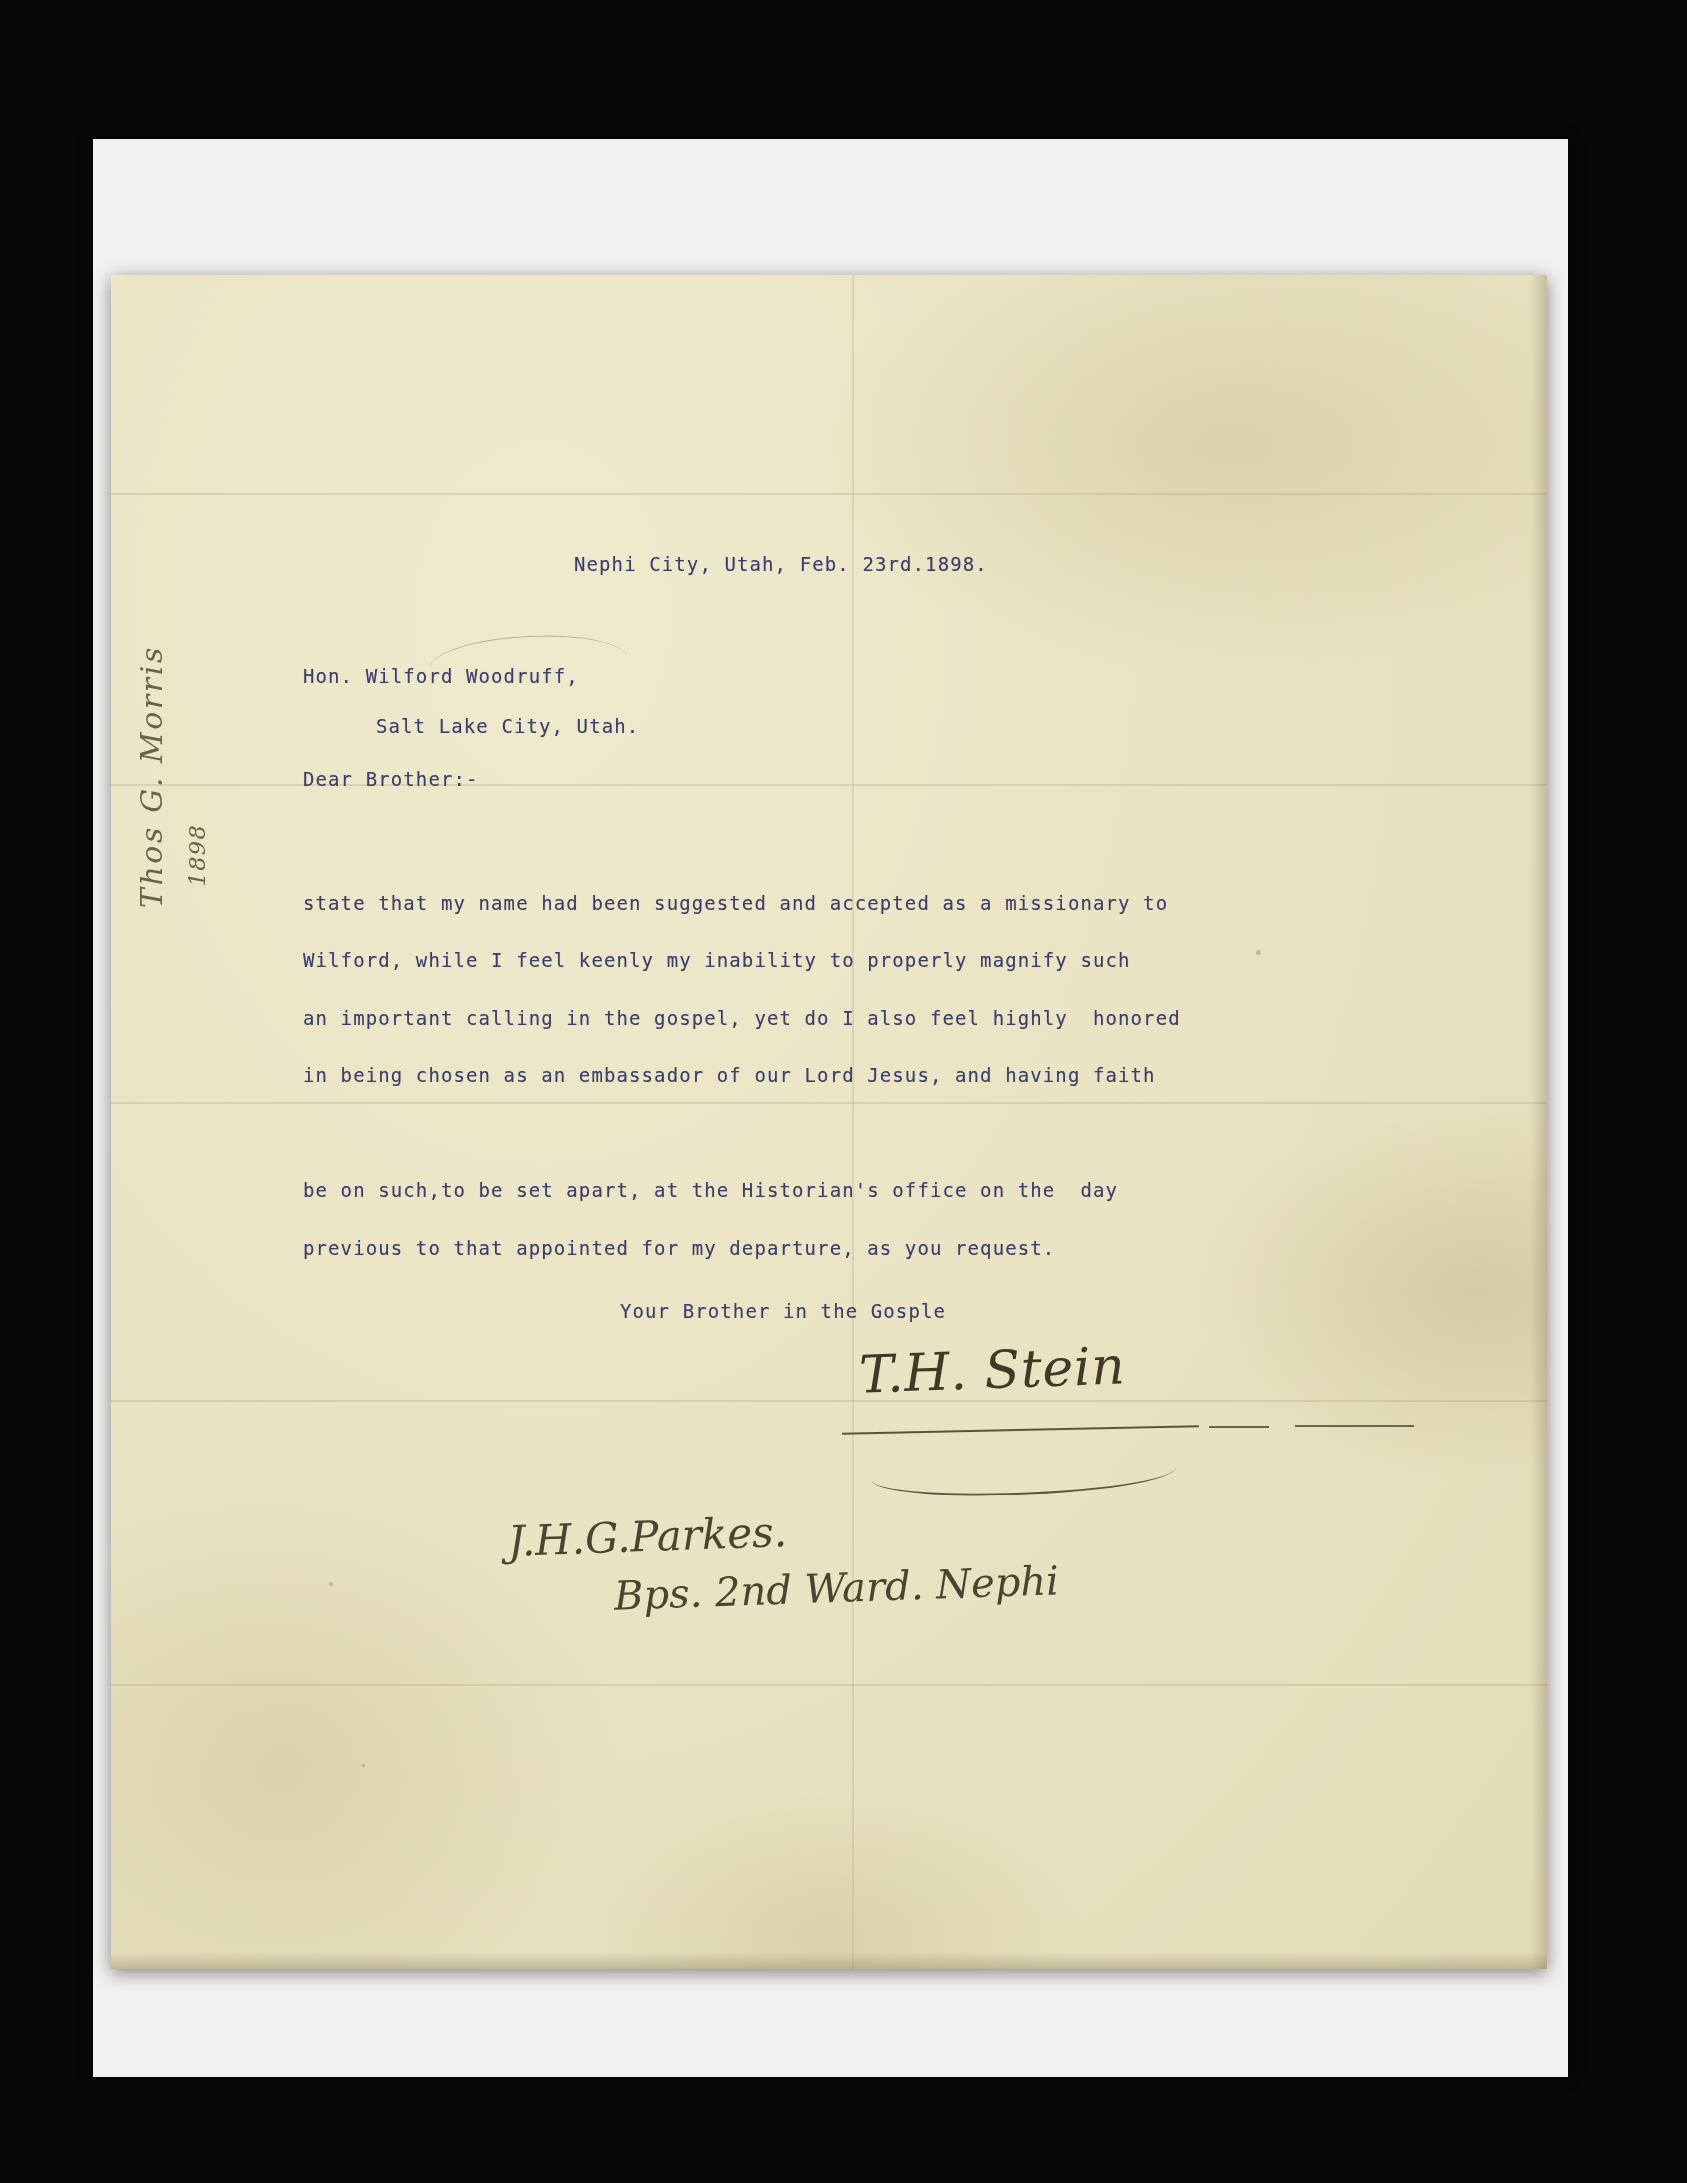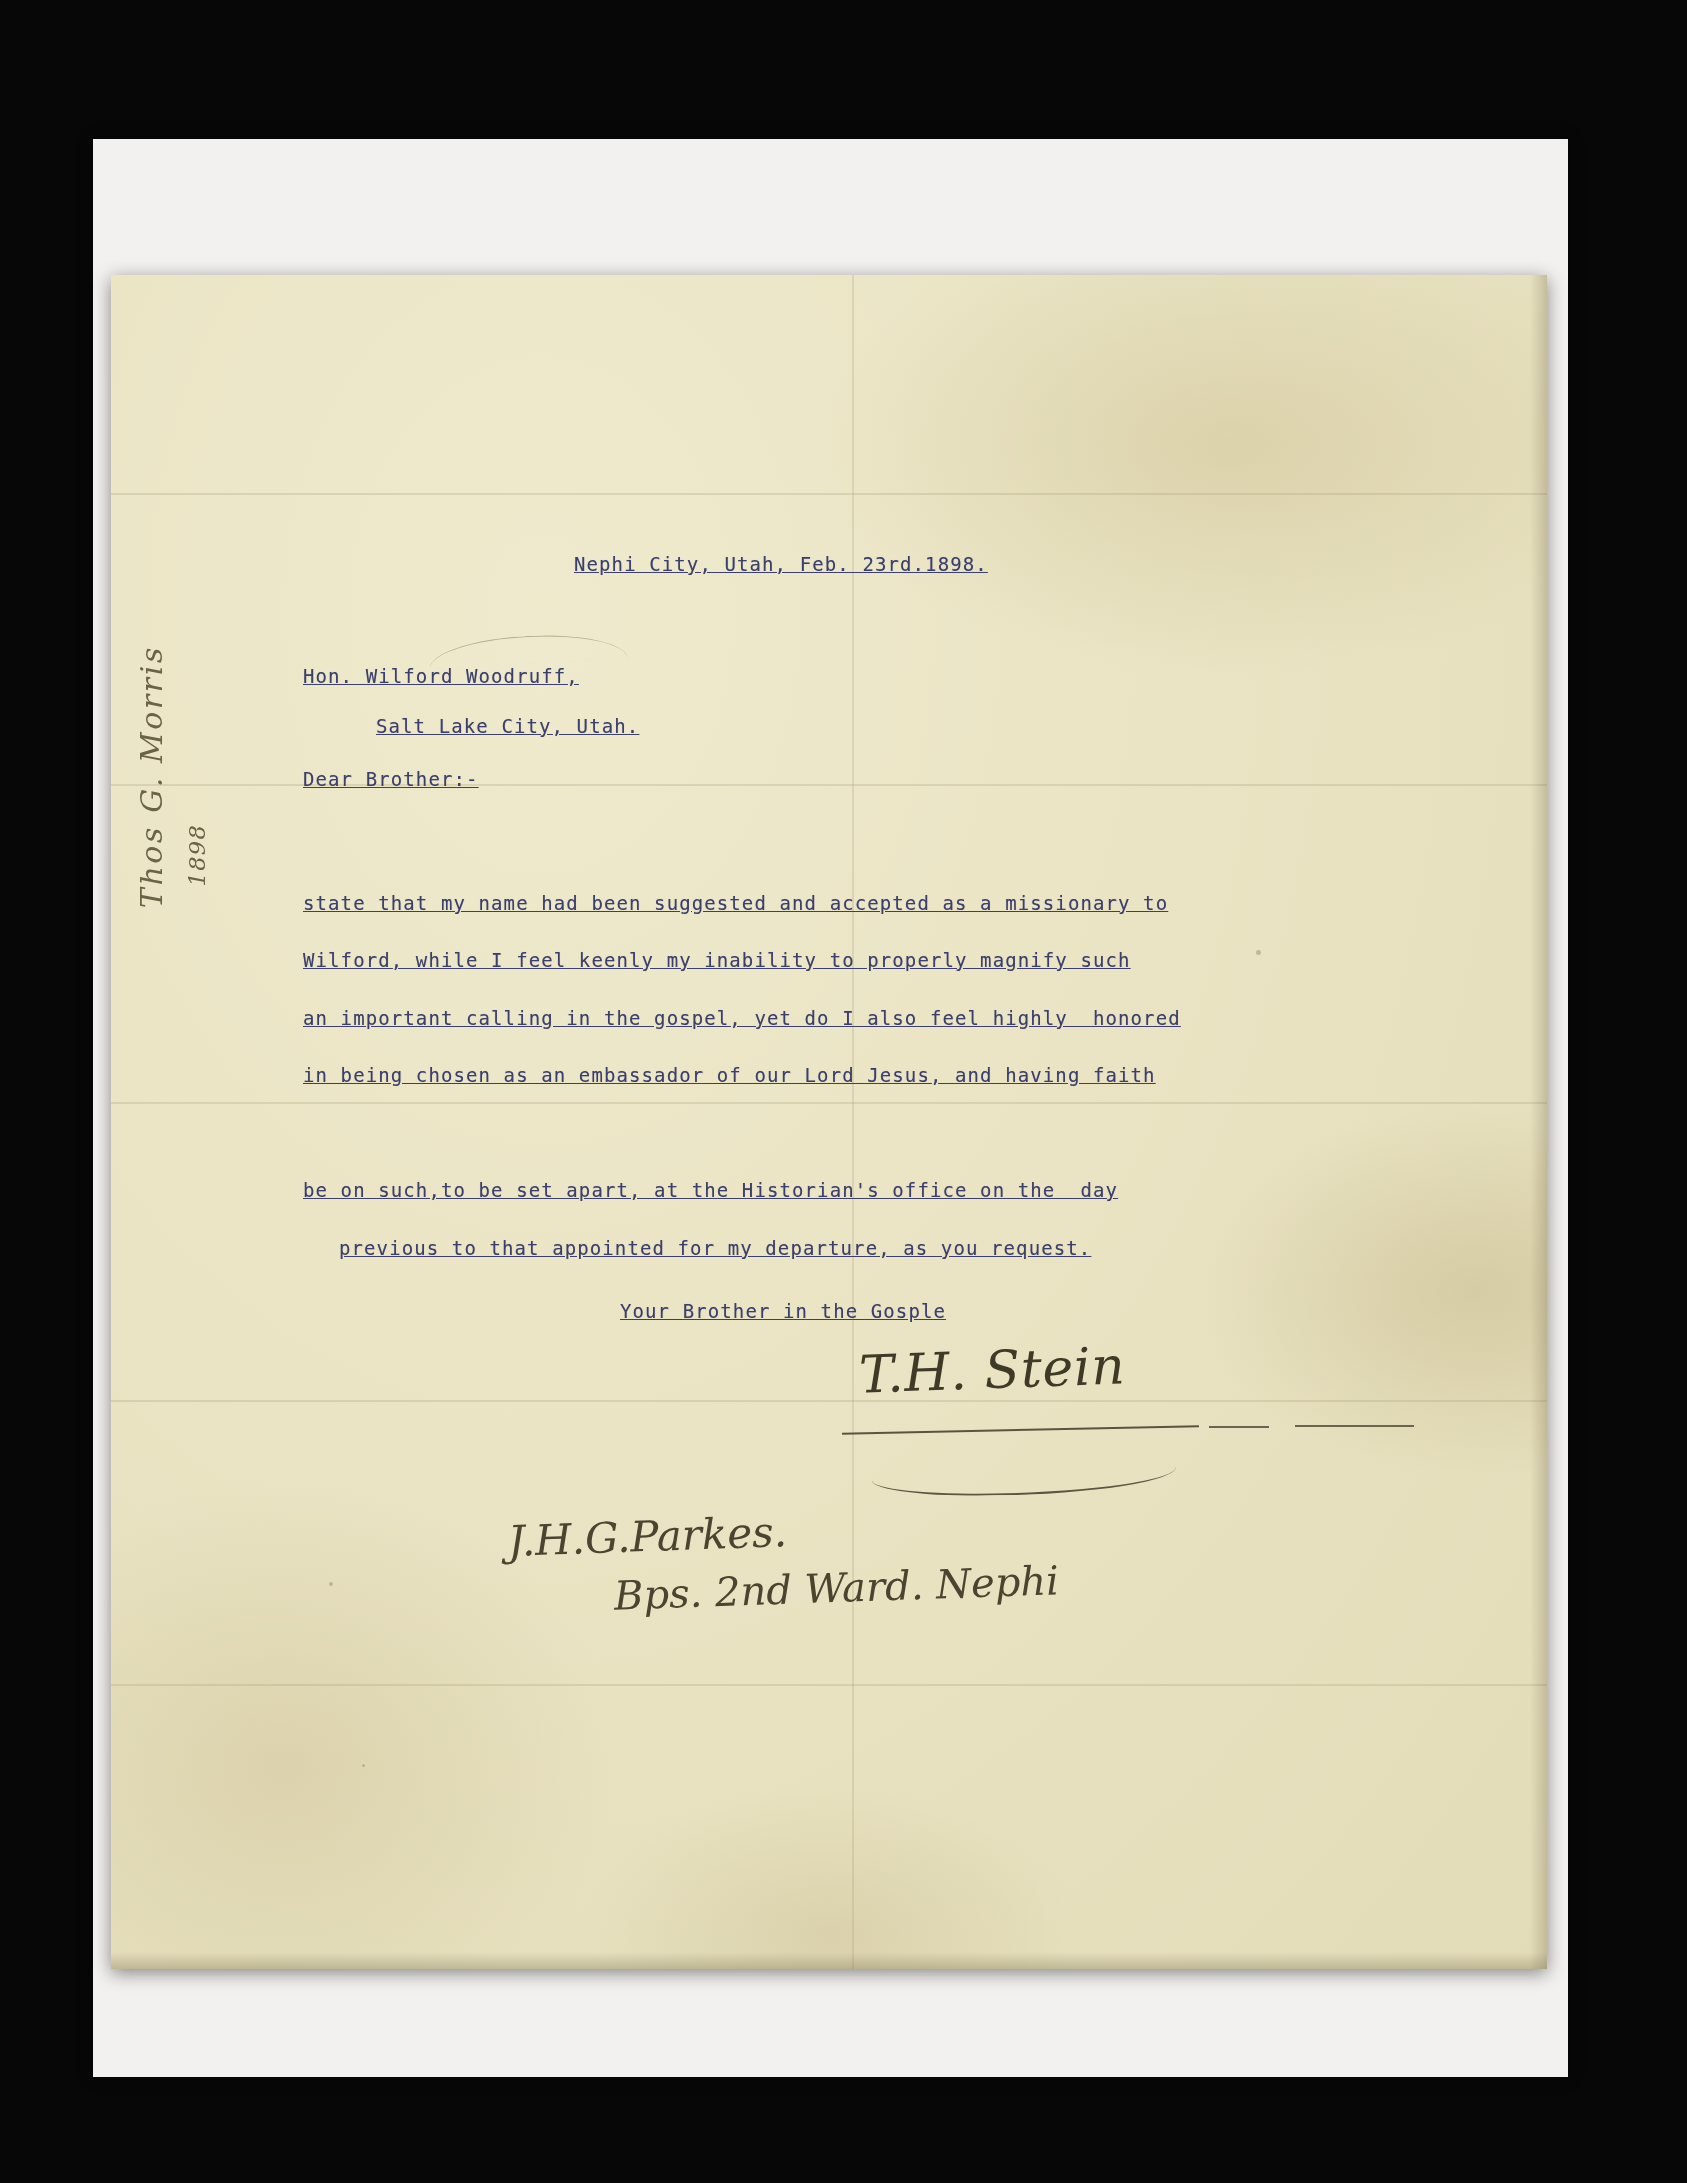--- a/index.html
+++ b/index.html
@@ -96,41 +96,40 @@
 
   
   .typed {
     position: absolute;
     font-family: "DejaVu Sans Mono", "Liberation Mono", monospace;
     color: #3b3f6b;
     font-size: 19px;
     letter-spacing: 1.1px;
     white-space: pre;
     text-shadow: 0 0 0.7px rgba(59,63,107,0.35);
-    text-decoration: underline;
   }
 
   .datestamp { left: 463px; top: 278px; }
   .addressee-1 { left: 192px; top: 390px; }
   .addressee-2 { left: 265px; top: 440px; }
   .salutation  { left: 192px; top: 493px; }
 
   .body-line {
     left: 192px;
     font-size: 19px;
     letter-spacing: 1.1px;
   }
   .bl0 { top: 559px; }
   .bl1 { top: 617px; }
   .bl2 { top: 674px; }
   .bl3 { top: 732px; }
   .bl4 { top: 789px; }
   .bl5 { top: 847px; }
   .bl6 { top: 904px; }
-  .bl7 { top: 962px; margin-left: 36px; }
+  .bl7 { top: 962px; }
 
   .closing { left: 509px; top: 1025px; }
 
   
   .hand {
     position: absolute;
     font-family: "DejaVu Serif", serif;
     font-style: italic;
     color: #4a4430;
     white-space: pre;

